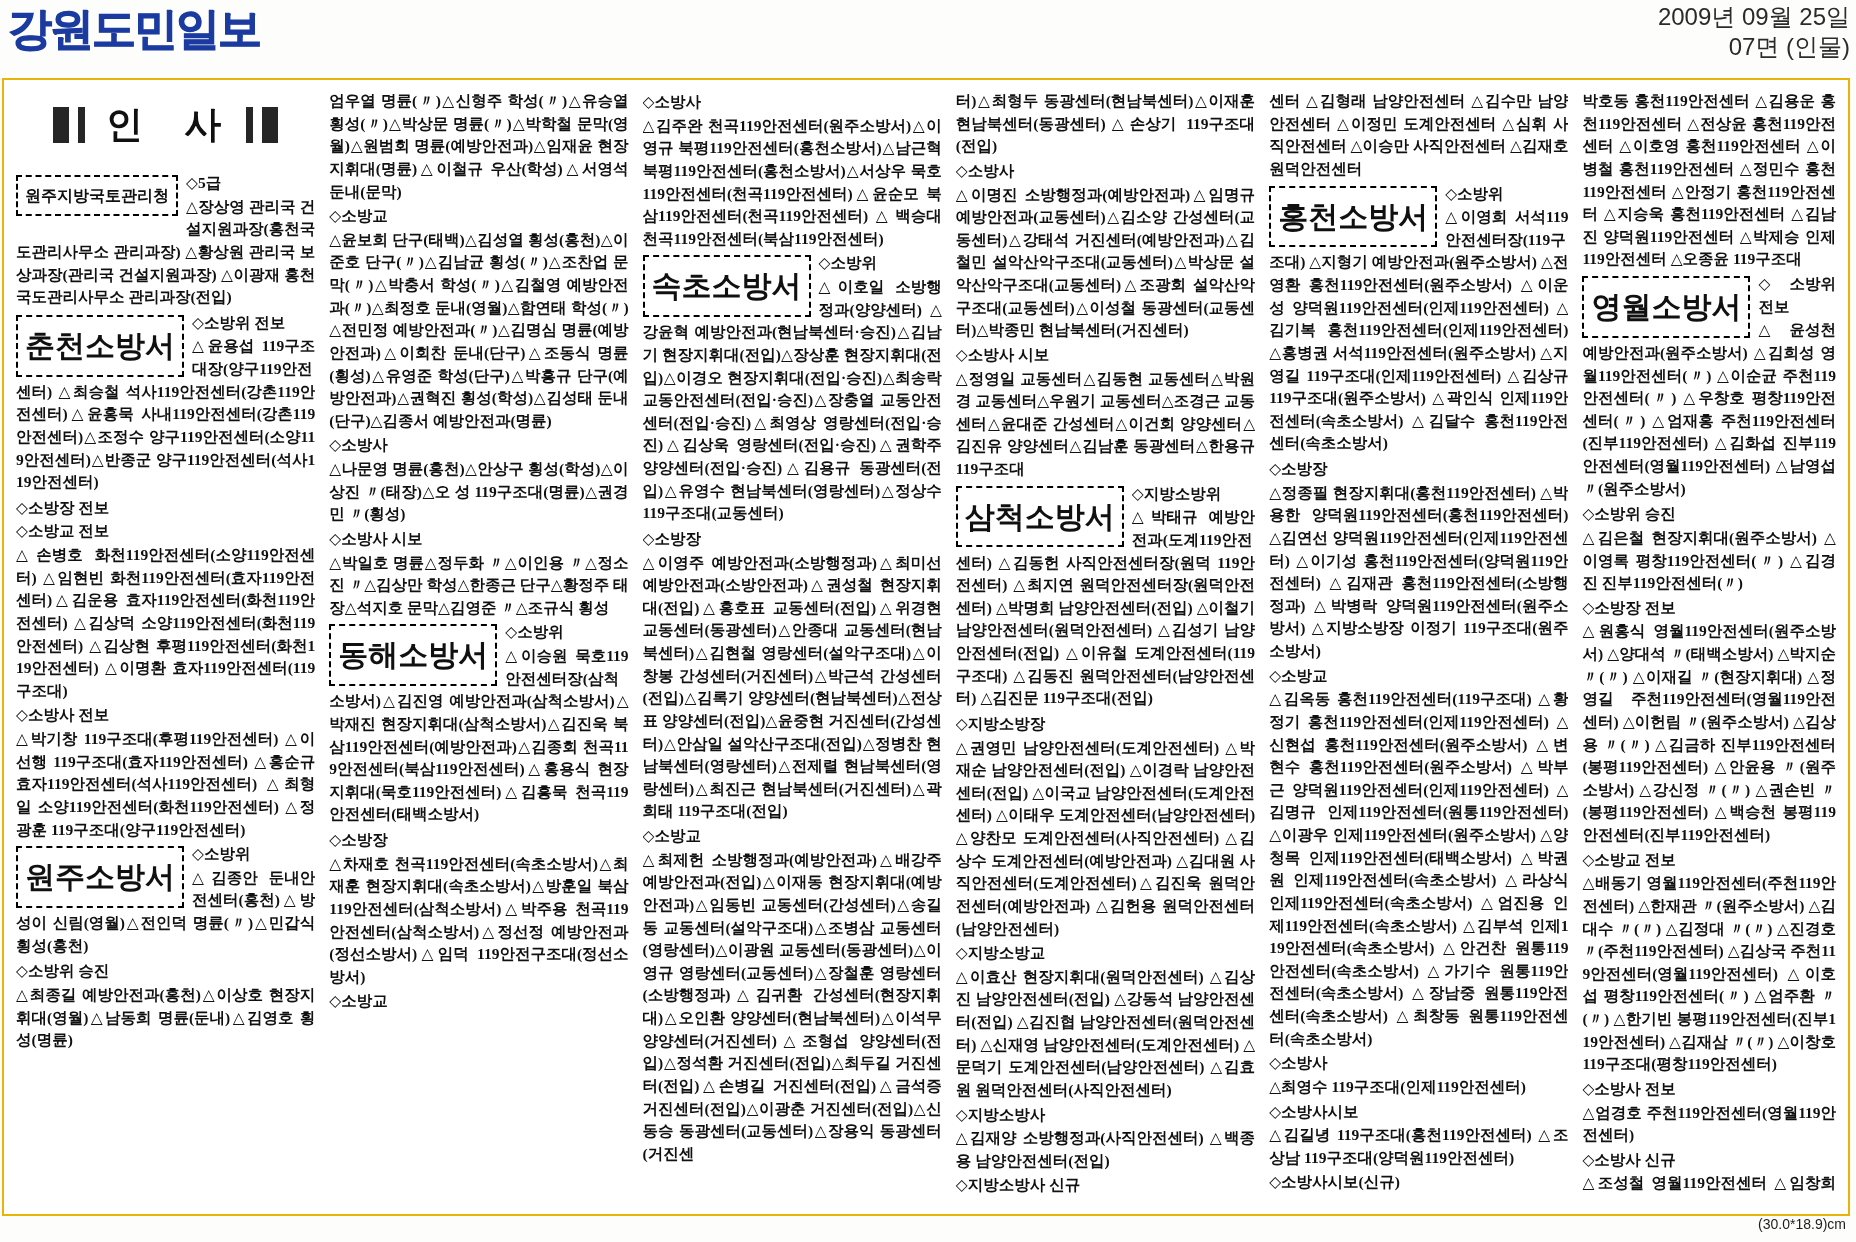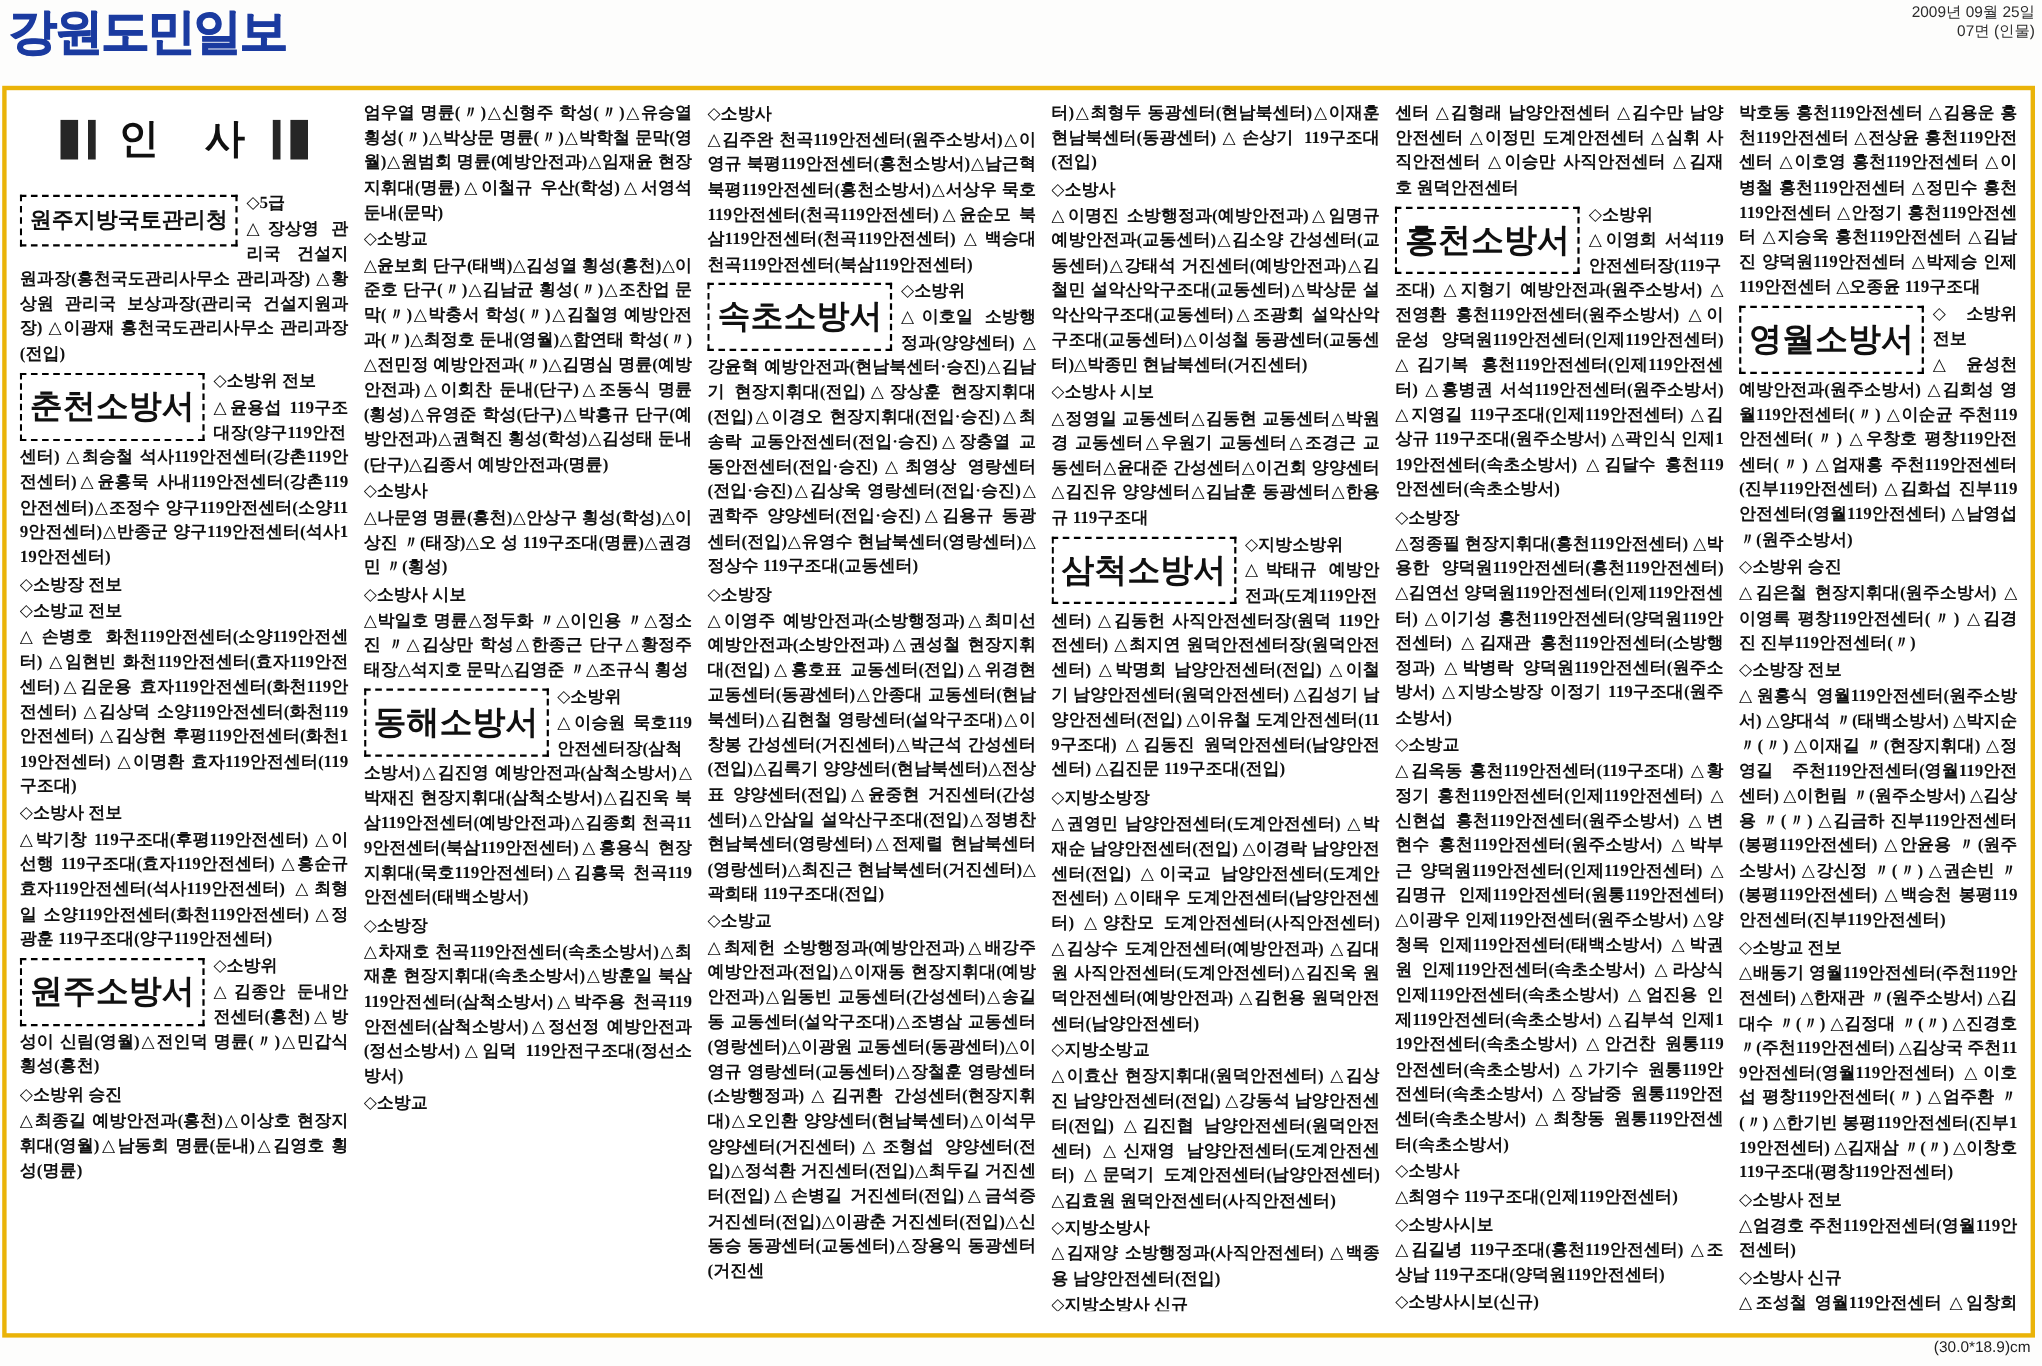--- a/index.html
+++ b/index.html
@@ -12,26 +12,26 @@
   .masthead{position:absolute;top:0;left:0;width:100%;height:76px;}
   .logo{
     position:absolute;left:8px;top:0px;
     font-family:"Liberation Sans","DejaVu Sans",sans-serif;
     font-size:44px;font-weight:bold;color:#1b3ba0;letter-spacing:-2px;
     -webkit-text-stroke:1px #1b3ba0;
   }
   .dateline{
     position:absolute;right:6px;top:2px;text-align:right;
     font-family:"Liberation Sans","DejaVu Sans",sans-serif;
-    font-size:14px;line-height:1.25;color:#2b2b2b;
+    font-size:24px;line-height:1.25;color:#2b2b2b;
   }
   
   .frame{
     position:absolute;left:2px;top:78px;width:1848px;height:1138px;
-    border:4px solid #eab308;box-sizing:border-box;background:#fff;
+    border:2px solid #eab308;box-sizing:border-box;background:#fff;
     padding:10px 12px 20px 12px;
   }
   .cols{display:flex;gap:14px;height:100%;overflow:hidden;}
   .col{
     flex:1.18 1 0;min-width:0;overflow:hidden;
     text-align:justify;font-size:15.5px;line-height:1.46;
     word-break:break-all;font-weight:bold;
   }
   .col:last-child{flex:1 1 0;}
   
@@ -70,21 +70,21 @@
   <div class="cols">
       <div class="col">
         <div class="art-title">
           <span class="tbar-a"></span>
           <span class="tbar-b"></span>
           <span class="ttext">인 사</span>
           <span class="tbar-b"></span>
           <span class="tbar-a"></span>
         </div>
         <div class="sect">
-          <span class="orgbox" style="font-size: 20px;">원주지방국토관리청</span>
+          <span class="orgbox" style="font-size: 16px;">원주지방국토관리청</span>
           <div class="shead">◇5급</div>
           <div class="spara">△장상영 관리국 건설지원과장(홍천국도관리사무소 관리과장) △황상원 관리국 보상과장(관리국 건설지원과장) △이광재 홍천국도관리사무소 관리과장(전입)</div>
           <div class="clear"></div>
         </div>
         <div class="sect">
           <span class="orgbox">춘천소방서</span>
           <div class="shead">◇소방위 전보</div>
           <div class="spara">△윤용섭 119구조대장(양구119안전센터) △최승철 석사119안전센터(강촌119안전센터)△윤홍묵 사내119안전센터(강촌119안전센터)△조정수 양구119안전센터(소양119안전센터)△반종군 양구119안전센터(석사119안전센터)</div>
           <div class="clear"></div>
         </div>

